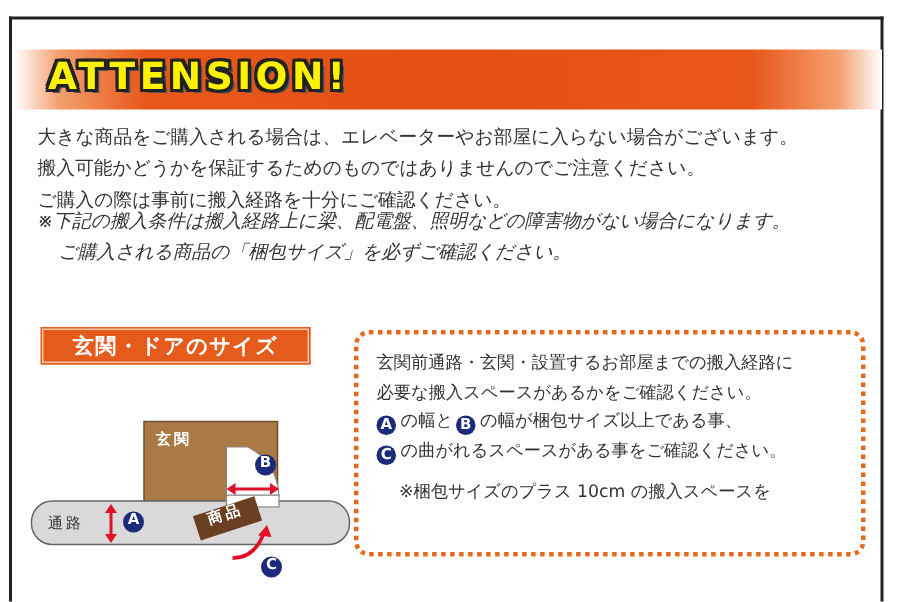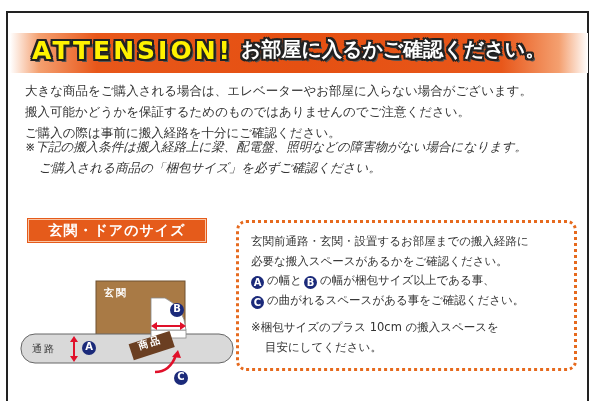--- a/index.html
+++ b/index.html
@@ -14,34 +14,33 @@
     text-shadow:-2px -2px 0 #222,2px -2px 0 #222,-2px 2px 0 #222,2px 2px 0 #222,0 2px 0 #222,2px 0 0 #222,0 -2px 0 #222,-2px 0 0 #222,3px 3px 0 #555;}
   .para{position:absolute;left:25px;font-size:12.5px;line-height:21px;color:#333;white-space:nowrap;}
   .p1{top:80px;}
   .p2{top:136px;font-style:italic;}
   .p2 .indent{padding-left:14px;}
   .sec-head{position:absolute;left:27px;top:218px;width:180px;height:25px;background:#e55b1b;
     box-shadow:inset 0 0 0 1px #e55b1b,inset 0 0 0 2px #f9c6a6;display:flex;align-items:center;justify-content:center;}
   .sec-head span{color:#ffffff;font-size:14px;font-weight:bold;letter-spacing:1px;}
   .info-box{position:absolute;left:236px;top:220px;width:341px;height:151px;border:3px dotted #e66a1e;border-radius:10px;box-sizing:border-box;}
   .info-text{position:absolute;left:251px;top:232px;font-size:11.5px;line-height:19.5px;color:#333;white-space:nowrap;}
-  .info-text .note{margin-top:8px;}
+  .info-text .note{margin-top:8px;text-align:center;}
   .info-text .indent{padding-left:14px;}
   .circ{display:inline-block;width:13px;height:13px;border-radius:50%;background:#1b2a7a;color:#fff;font-size:10px;font-weight:bold;line-height:13px;text-align:center;vertical-align:-2px;margin-right:3px;}
   .diagram{position:absolute;left:0;top:280px;width:240px;height:121px;}
 </style>
 </head>
 <body>
 
 <div class="frame"></div>
 
 <div class="banner">
   <div class="banner-inner">
     <span class="attn">ATTENSION!</span>
-    <span class="attn-jp">お部屋に入るかご確認ください。</span>
   </div>
 </div>
 
 <div class="para p1">
   <div>大きな商品をご購入される場合は、エレベーターやお部屋に入らない場合がございます。</div>
   <div>搬入可能かどうかを保証するためのものではありませんのでご注意ください。</div>
   <div>ご購入の際は事前に搬入経路を十分にご確認ください。</div>
 </div>
 
 <div class="para p2">
@@ -94,14 +93,13 @@
 <div class="info-text">
   <div>玄関前通路・玄関・設置するお部屋までの搬入経路に</div>
   <div>必要な搬入スペースがあるかをご確認ください。</div>
   <div>
     <span class="circ">A</span><span>の幅と</span><span class="circ" style="margin-left:2px;">B</span><span>の幅が梱包サイズ以上である事、</span>
   </div>
   <div>
     <span class="circ">C</span><span>の曲がれるスペースがある事をご確認ください。</span>
   </div>
   <div class="note">※梱包サイズのプラス 10cm の搬入スペースを</div>
-  <div class="indent">目安にしてください。</div>
 </div>
 
 </body></html>

